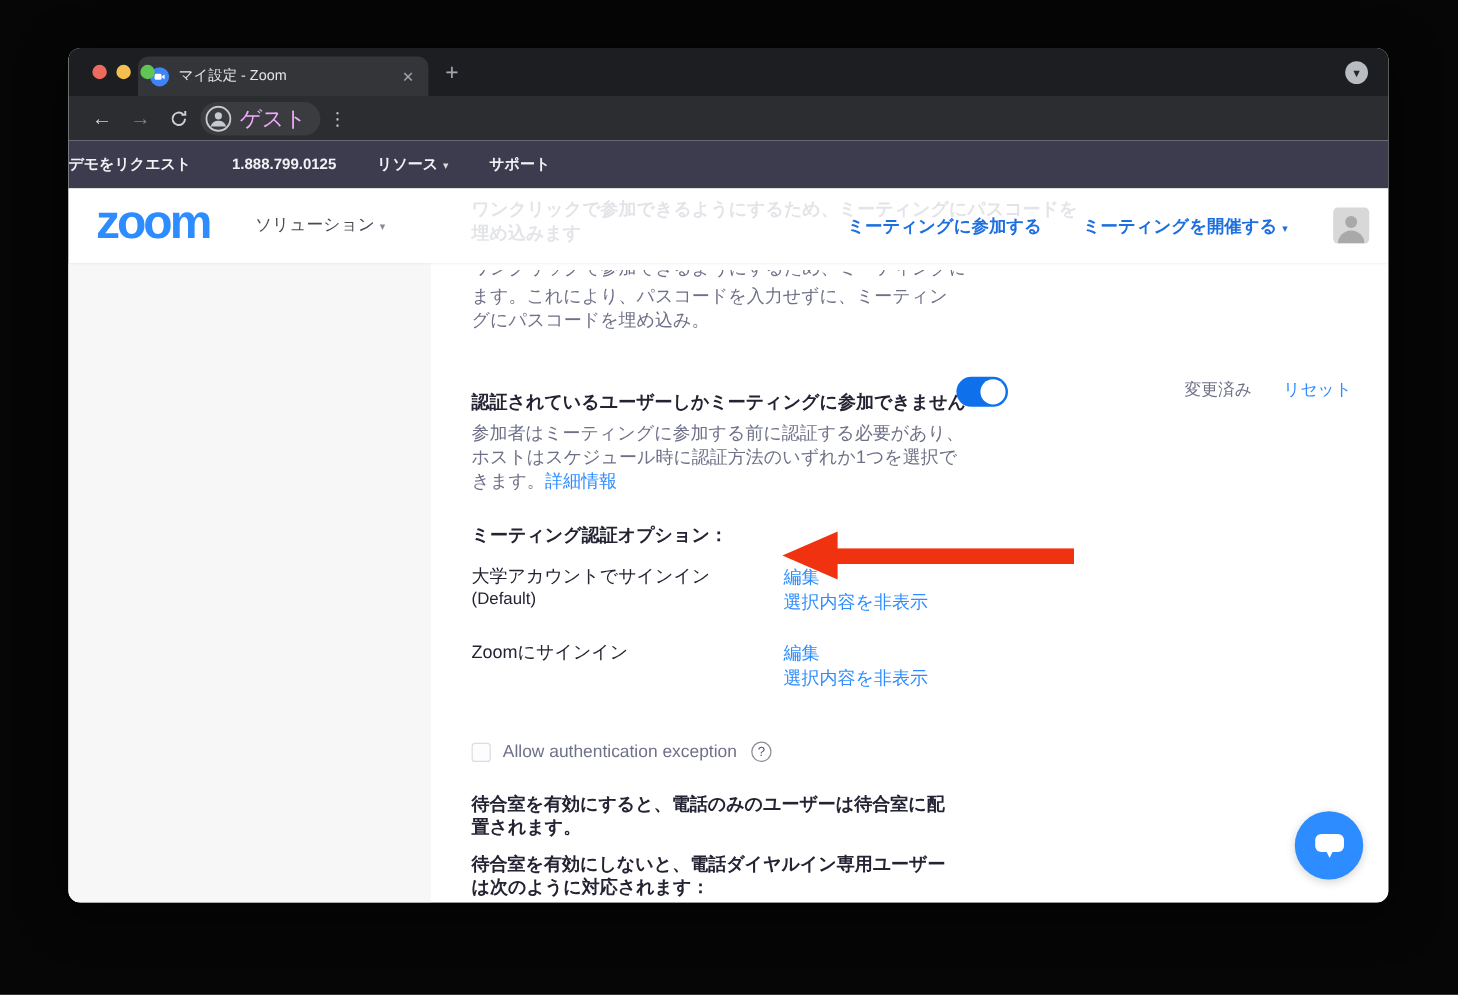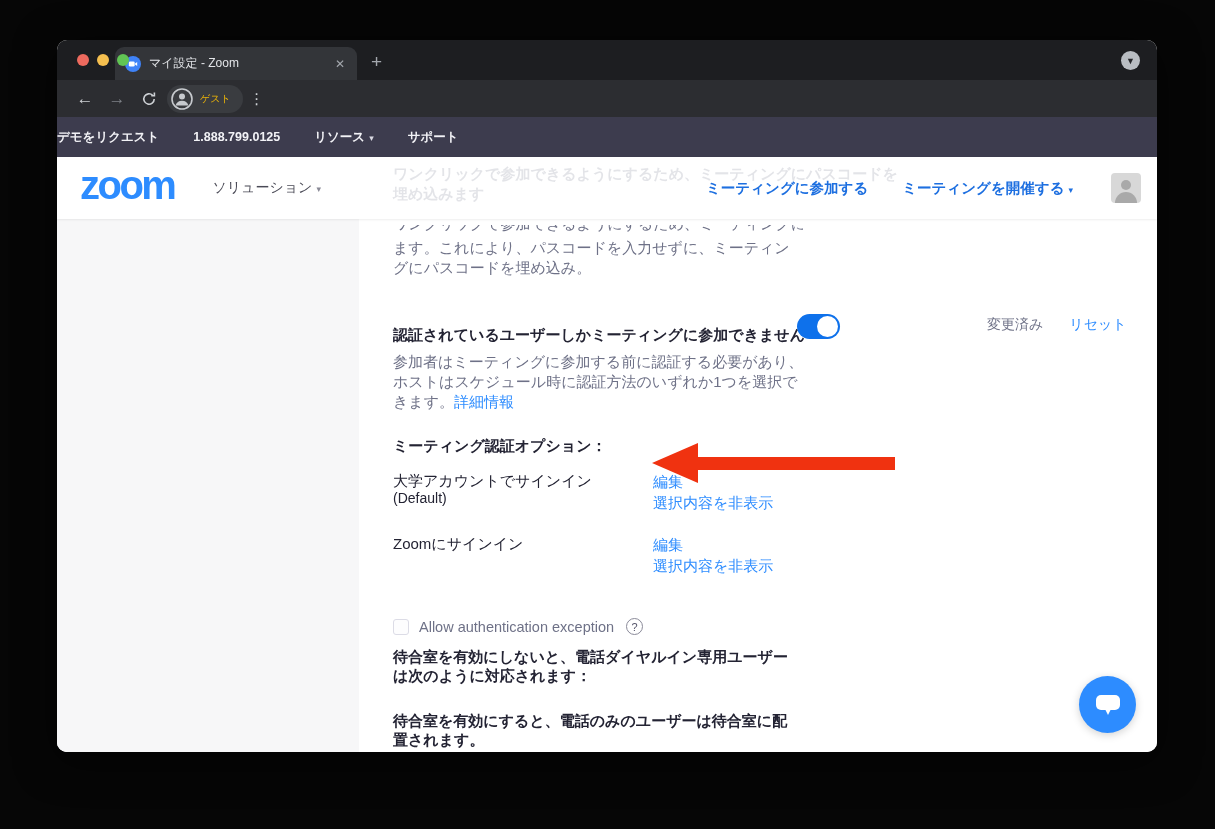--- a/index.html
+++ b/index.html
@@ -42,21 +42,21 @@
     justify-content:center; font-size:17px; }
   .back { color:#cdd0d4; }
   .fwd  { color:#7d8187; }
   .reload { color:#cdd0d4; }
   .omnibox { flex:1; height:27px; margin:0 8px; background:#1f2023; border-radius:14px;
     display:flex; align-items:center; padding:0 12px; gap:8px; }
   .url-domain { color:#e8eaed; font-size:13px; font-weight:bold; }
   .url-path { color:#9aa0a6; font-size:13px; }
   .guest-pill { height:28px; background:#3a3c40; border-radius:14px;
     display:flex; align-items:center; gap:7px; padding:0 12px 0 4px; }
-  .guest-label { color:#eab308; font-size:10px; }
+  .guest-label { color:#f0abfc; font-size:18px; }
   .dots { color:#cdd0d4; font-size:15px; letter-spacing:0; width:20px; text-align:center; }
 
   
   .navybar { height:40px; background:#3d3c4e; flex:0 0 auto;
     display:flex; align-items:center; gap:34px; padding-right:22px; }
   .navybar .nlink { color:#f2f2f6; font-size:12.5px; font-weight:600; white-space:nowrap; }
   .navybar .caret { font-size:9px; margin-left:4px; color:#d9d9e2; }
 
   
   .siteheader { position:relative; height:62px; background:rgba(255,255,255,.97); flex:0 0 auto;
@@ -245,22 +245,22 @@
           <div class="head"></div>
           <div class="shaft"></div>
         </div>
 
         <div class="exc-row">
           <span class="checkbox"></span>
           <span class="exc-label">Allow authentication exception</span>
           <span class="help">?</span>
         </div>
 
+        <p class="bold-p">待合室を有効にすると、電話のみのユーザーは待合室に配置されます。</p>
         <p class="bold-p bold-p2">待合室を有効にしないと、電話ダイヤルイン専用ユーザーは次のように対応されます：</p>
-        <p class="bold-p">待合室を有効にすると、電話のみのユーザーは待合室に配置されます。</p>
 
       </div>
     </div>
 
     <div class="fab">
       <span style="display:flex">
         <svg width="26" height="24" viewBox="0 0 26 24">
             <rect x="1" y="2" width="24" height="15" rx="5" fill="#fff"></rect>
             <path d="M10 16l3 6 3-6z" fill="#fff"></path>
           </svg>

